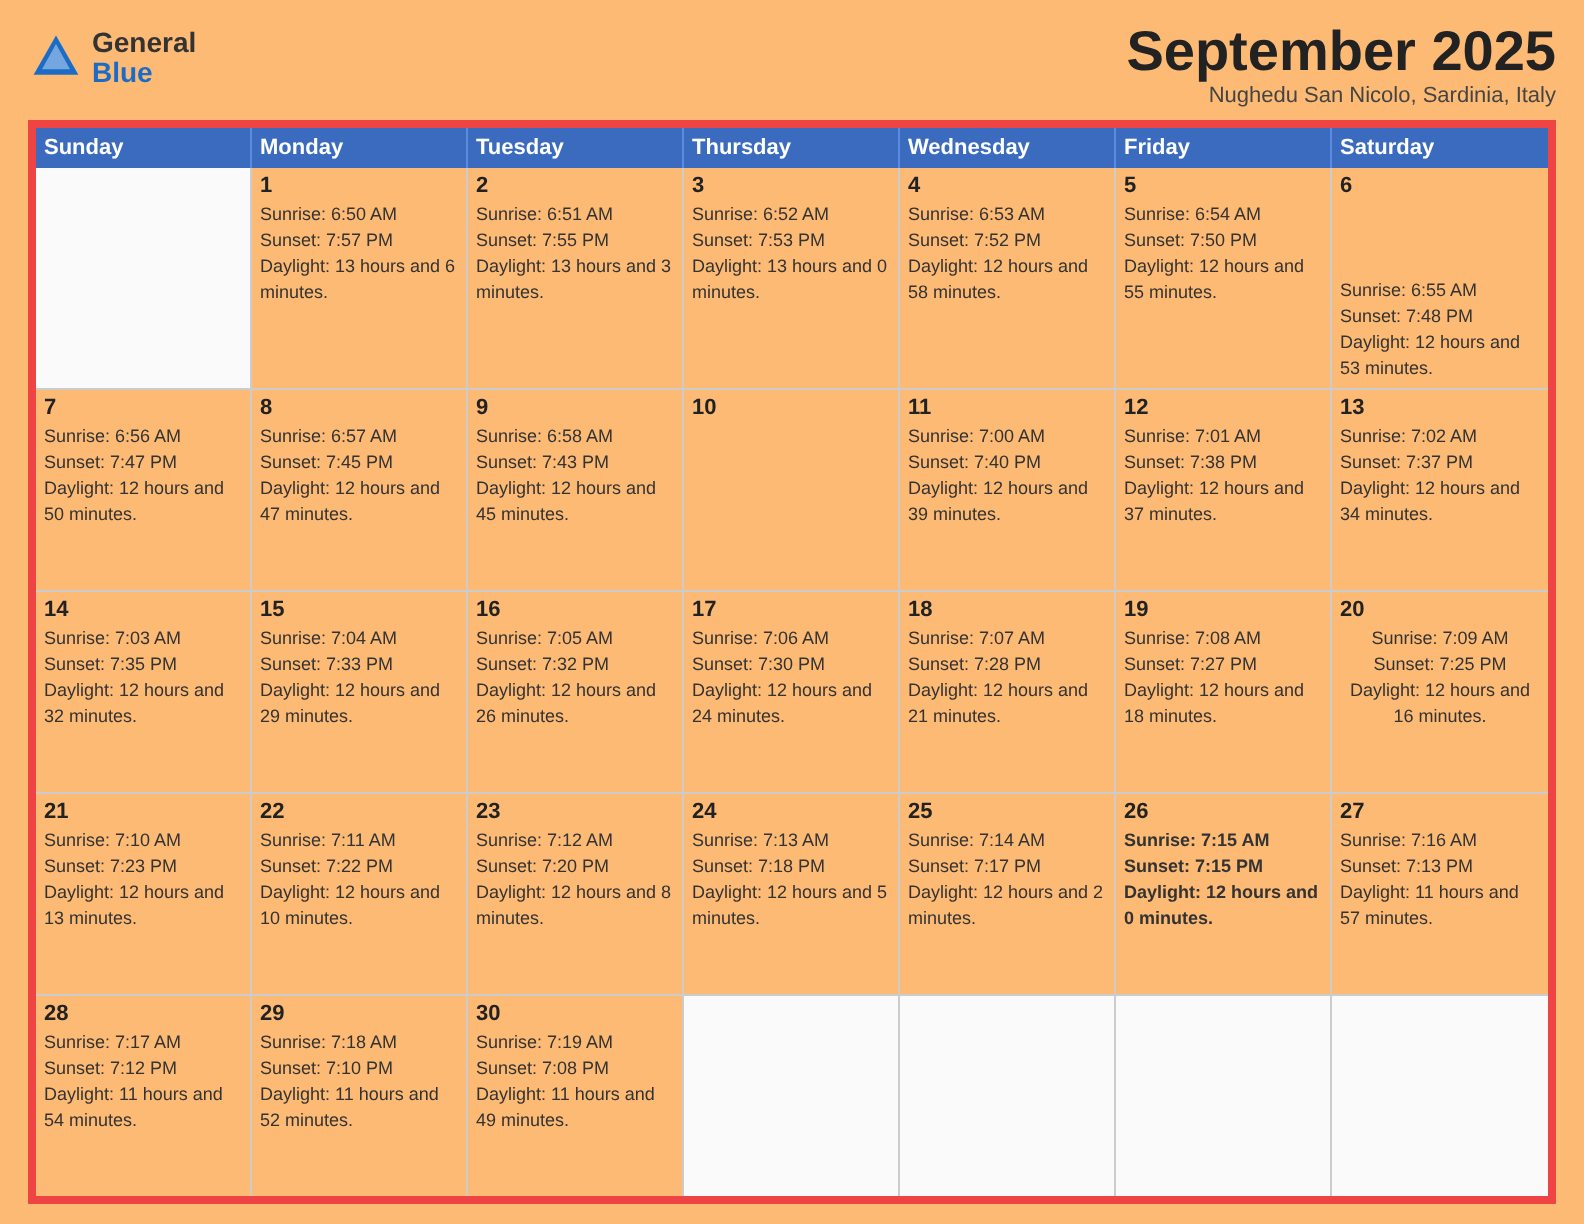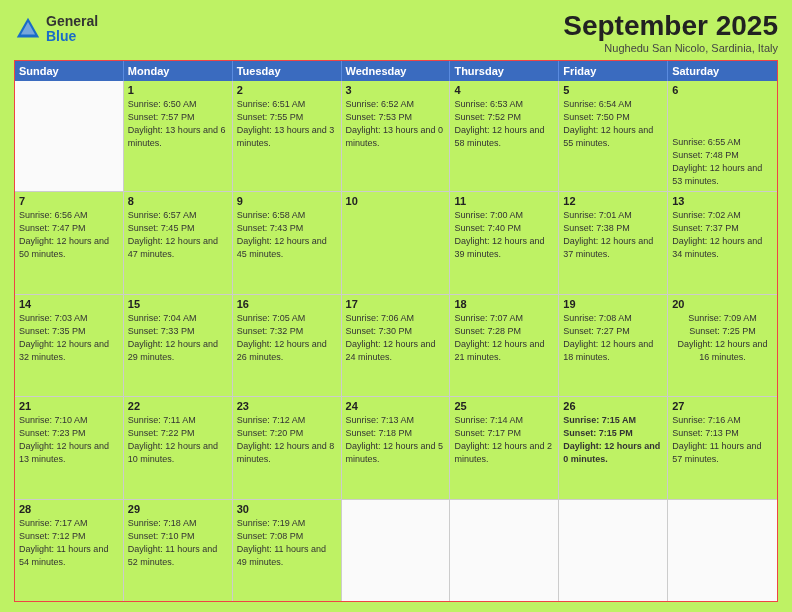--- a/index.html
+++ b/index.html
@@ -6,21 +6,21 @@
     body {
       font-family: Arial, sans-serif;
       background: #fff;
       width: 792px;
       height: 612px;
       overflow: hidden;
     }
     .page {
       width: 792px;
       height: 612px;
-      background: #bef264;
+      background: #fdba74;
       display: flex;
       flex-direction: column;
       padding: 10px 14px 10px 14px;
     }
     .header {
       display: flex;
       justify-content: space-between;
       align-items: flex-start;
       margin-bottom: 6px;
     }
@@ -54,21 +54,21 @@
     }
     .title-block h2 {
       font-size: 11px;
       font-weight: normal;
       color: #444;
     }
     .calendar {
       flex: 1;
       display: flex;
       flex-direction: column;
-      border: 1px solid #ef4444;
+      border: 4px solid #ef4444;
     }
     .cal-header {
       display: grid;
       grid-template-columns: repeat(7, 1fr);
       background: #3a6bbf;
     }
     .cal-header-cell {
       color: #fff;
       font-size: 11px;
       font-weight: bold;
@@ -131,22 +131,22 @@
       <h1>September 2025</h1>
       <h2>Nughedu San Nicolo, Sardinia, Italy</h2>
     </div>
   </div>
 
   <div class="calendar">
     <div class="cal-header">
     <div class="cal-header-cell">Sunday</div>
         <div class="cal-header-cell">Monday</div>
         <div class="cal-header-cell">Tuesday</div>
+        <div class="cal-header-cell">Thursday</div>
         <div class="cal-header-cell">Wednesday</div>
-        <div class="cal-header-cell">Thursday</div>
         <div class="cal-header-cell">Friday</div>
         <div class="cal-header-cell">Saturday</div>
       </div>
     <div class="cal-body">
     <div class="cal-row">
           <div class="cal-cell empty"></div>
           <div class="cal-cell">
             <div class="day-num">1</div>
             <div class="sun-info" style="white-space: pre-line;">Sunrise: 6:50 AM
 Sunset: 7:57 PM

